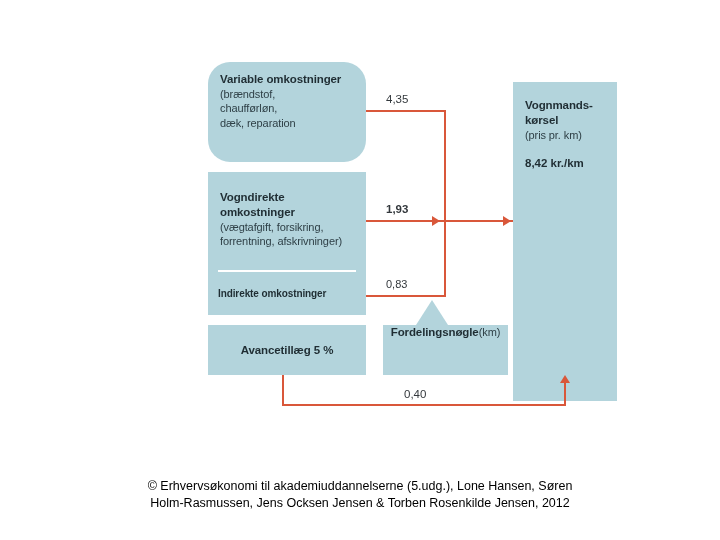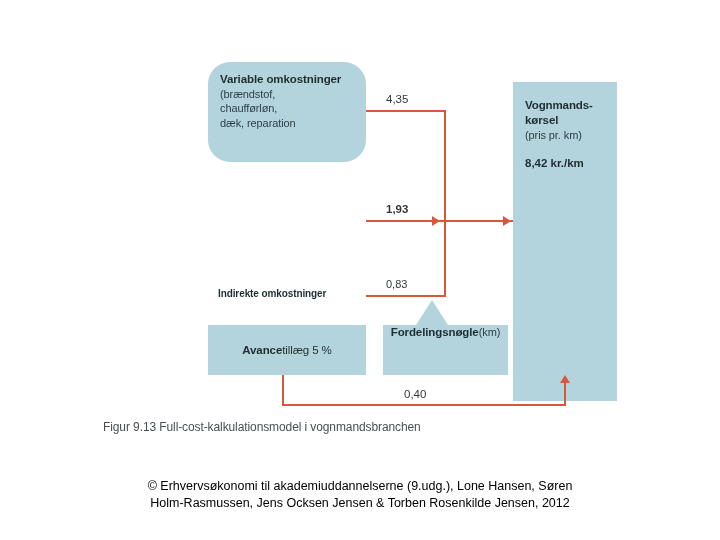--- a/index.html
+++ b/index.html
@@ -89,21 +89,21 @@
     left: 208px; top: 325px;
     width: 158px; height: 50px;
     display: flex;
     align-items: center;
     justify-content: center;
   }
   #box-avance .ttl {
     font-size: 11.5px;
     text-align: center;
   }
-  #box-avance .ttl .light { font-weight: normal; }
+  #box-avance .ttl .light { font-weight: bold; }
 
   
   #box-fordelingsnogle {
     left: 383px; top: 325px;
     width: 125px; height: 50px;
     display: flex;
     flex-direction: row;
     align-items: flex-start;
     justify-content: center;
     padding: 0;
@@ -222,20 +222,26 @@
 <div id="figure-area">
 
 
   <div class="box" id="box-variable">
     <span class="ttl">Variable omkostninger</span>
     <span class="sub">(brændstof,
 chaufførløn,
 dæk, reparation</span>
   </div>
 
+  <div class="box" id="box-vogndirekte">
+    <span class="ttl">Vogndirekte
+omkostninger</span>
+    <span class="sub">(vægtafgift, forsikring,
+forrentning, afskrivninger)</span>
+  </div>
   <div id="divider-indirekte"></div>
   <div id="label-indirekte">Indirekte omkostninger</div>
 
   <div class="box" id="box-avance">
     <span class="ttl"><span>Avance</span><span class="light">tillæg 5 %</span></span>
   </div>
 
   <div id="fordelingsnogle-point"></div>
   <div class="box" id="box-fordelingsnogle">
     <span class="ttl">Fordelingsnøgle</span>
@@ -262,19 +268,18 @@
   <div class="ln lnh" id="ln-083-h"></div>
   <div class="ln lnv" id="ln-083-v"></div>
   <div id="val-083">0,83</div>
 
   <div class="ln lnv" id="ln-040-v"></div>
   <div class="ln lnh" id="ln-040-h"></div>
   <div class="ln lnv" id="ln-040-v2"></div>
   <div class="arrow-up" id="arr-040"></div>
   <div id="val-040">0,40</div>
 
-  <div id="figure-caption">Figur 9.13  Full-cost-kalkulationsmodel i vognmandsbranchen</div>
 </div>
 
 <div id="copyright">
-  <div>© Erhvervsøkonomi til akademiuddannelserne (9.udg.), Lone Hansen, Søren</div>
+  <div>© Erhvervsøkonomi til akademiuddannelserne (5.udg.), Lone Hansen, Søren</div>
   <div>Holm-Rasmussen, Jens Ocksen Jensen &amp; Torben Rosenkilde Jensen, 2012</div>
 </div>
 
 </body></html>

